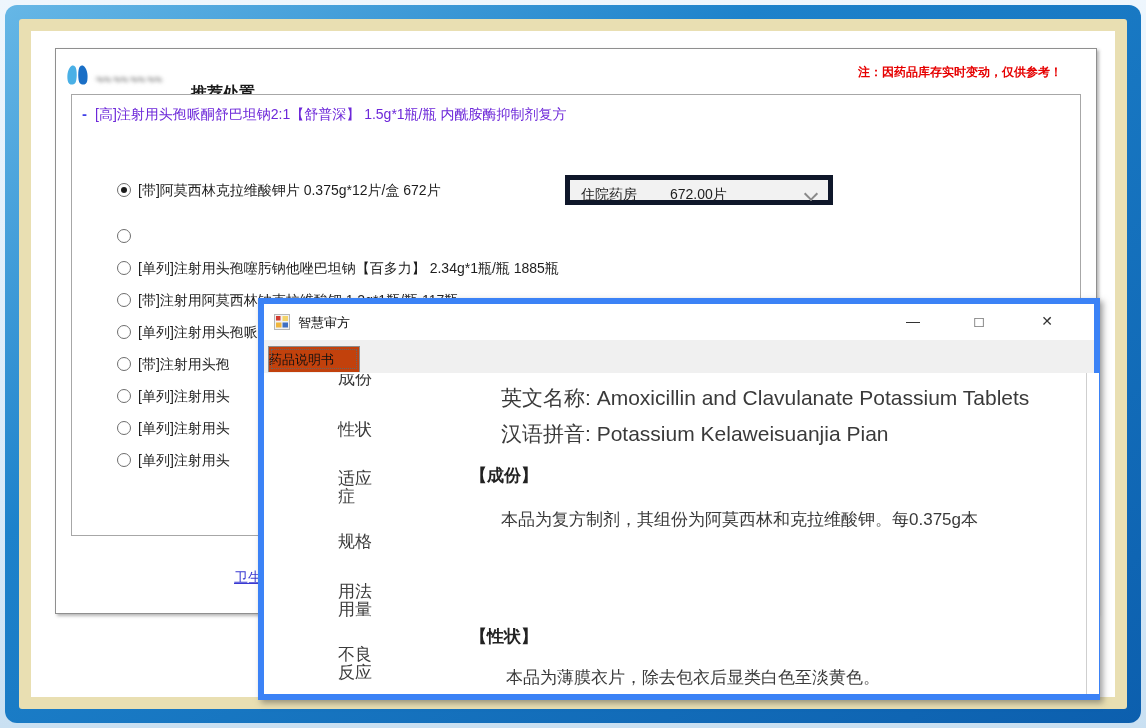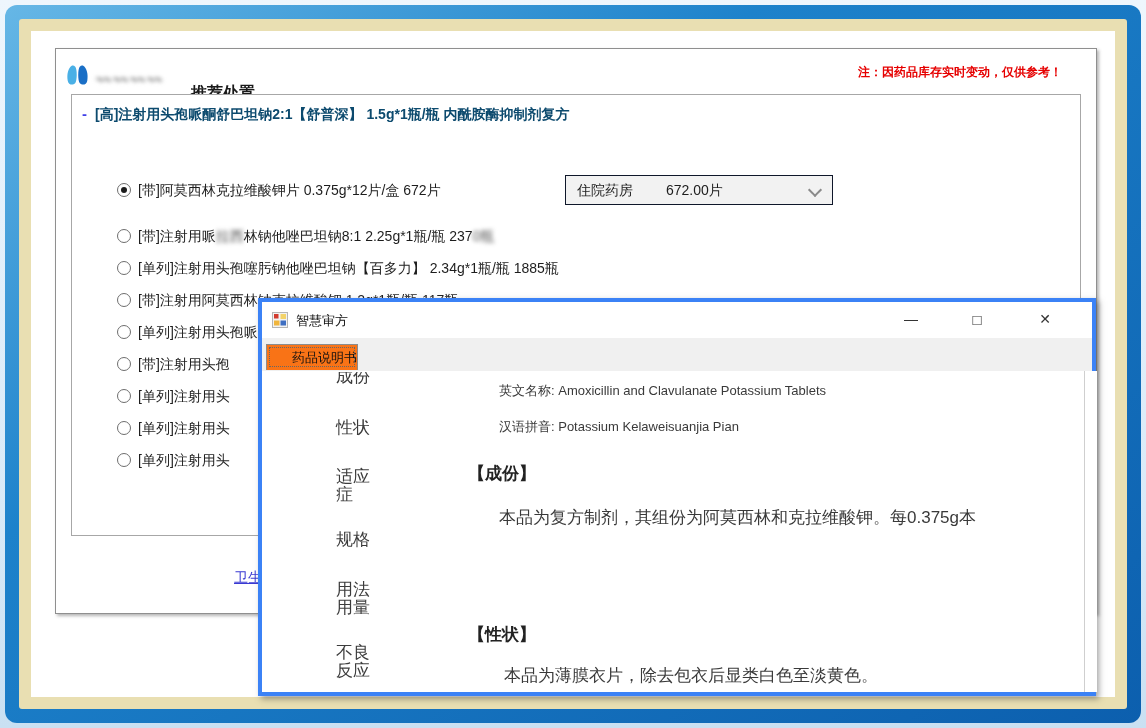--- a/index.html
+++ b/index.html
@@ -20,60 +20,60 @@
   .main-window{position:absolute;left:55px;top:48px;width:1040px;height:564px;
     background:#fff;border:1px solid #8f8f8f;box-shadow:2px 2px 3px rgba(90,90,90,.45);}
   .logo{position:absolute;left:8px;top:13px;width:27px;height:27px;}
   .smudge{position:absolute;left:40px;top:18px;color:#8a8a8a;font-size:15px;
     filter:blur(2px);letter-spacing:2px;white-space:nowrap;}
   .mw-title{position:absolute;left:135px;top:15px;font-size:16px;font-weight:bold;color:#1a1a1a;margin-top:19px;}
   .mw-notice{position:absolute;right:34px;top:15px;font-size:12px;font-weight:bold;color:#e60000;white-space:nowrap;}
   .listbox{position:absolute;left:15px;top:45px;width:1008px;height:440px;
     background:#fff;border:1px solid #a7a7a7;}
   .group-dash{position:absolute;left:10px;top:10px;color:#4040e8;font-weight:bold;font-size:15px;}
-  .group-header{position:absolute;left:23px;top:11px;font-size:14px;font-weight:bold;color:#0c4a6e;white-space:nowrap;}
+  .group-header{position:absolute;left:23px;top:11px;font-size:14px;font-weight:normal;color:#6d28d9;white-space:nowrap;}
   .opt-row{position:absolute;left:0;width:100%;height:22px;}
   .radio{position:absolute;left:45px;top:1px;width:14px;height:14px;border-radius:50%;
     border:1px solid #6e6e6e;background:#fff;box-sizing:border-box;}
   .radio .dot{position:absolute;left:3px;top:3px;width:6px;height:6px;border-radius:50%;background:#1c1c1c;display:none;}
   .radio.checked .dot{display:block;}
   .opt-text{position:absolute;left:66px;top:0;font-size:14px;color:#1d1d1d;white-space:nowrap;}
   .redact{filter:blur(2.2px);color:#555;}
   .combo{position:absolute;left:493px;top:80px;width:268px;height:30px;box-sizing:border-box;
-    background:#f2f2f2;border:1px solid #0f172a;}
+    background:#f2f2f2;border:5px solid #0f172a;}
   .combo .c-pharmacy{position:absolute;left:11px;top:6px;font-size:14px;color:#1d1d1d;}
   .combo .c-qty{position:absolute;left:100px;top:6px;font-size:14px;color:#1d1d1d;}
   .combo .chev{position:absolute;right:12px;top:9px;width:8px;height:8px;
     border-right:2px solid #8a8a8a;border-bottom:2px solid #8a8a8a;transform:rotate(45deg);}
   .footer-link{position:absolute;left:178px;top:520px;font-size:14px;color:#3a3ad2;
     text-decoration:underline;cursor:pointer;white-space:nowrap;}
 
   
   .popup{position:absolute;left:258px;top:298px;width:830px;height:390px;background:#fff;
-    border:4px solid #3b82f6;box-shadow:3px 3px 6px rgba(70,70,70,.5);z-index:10;}
+    border:6px solid #3b82f6;box-shadow:3px 3px 6px rgba(70,70,70,.5);z-index:10;}
   .p-titlebar{position:absolute;left:0;top:0;width:100%;height:36px;background:#fff;}
   .p-icon{position:absolute;left:10px;top:10px;width:16px;height:16px;}
   .p-title{position:absolute;left:34px;top:10px;font-size:13px;color:#0f0f0f;}
   .p-btn{position:absolute;top:0;width:46px;height:35px;text-align:center;line-height:35px;color:#333;cursor:pointer;}
   .p-btn.min{right:158px;font-size:14px;}
   .p-btn.max{right:92px;font-size:15px;}
   .p-btn.close{right:24px;font-size:14px;}
   .p-tabstrip{position:absolute;left:0;top:36px;width:100%;height:33px;background:#f0f0f0;}
   .p-tab{position:absolute;left:4px;top:6px;width:92px;height:26px;box-sizing:border-box;
-    background:#f97316;border:1px solid #8c8c8c;border-bottom:none;
+    background:#c2410c;border:1px solid #8c8c8c;border-bottom:none;
     outline:1px dotted #666;outline-offset:-4px;
-    font-size:13px;color:#111;text-align:right;line-height:25px;cursor:pointer;font-family:Liberation Serif, serif;}
+    font-size:13px;color:#111;text-align:left;line-height:25px;cursor:pointer;font-family:Liberation Serif, serif;}
   .p-content{position:absolute;left:5px;top:69px;width:100%;height:321px;background:#fff;overflow:hidden;}
   .p-rightline{position:absolute;left:822px;top:69px;width:1px;height:321px;background:#cfcfcf;}
 
   .pc-side{position:absolute;width:40px;font-size:17px;line-height:18px;color:#3c3c3c;cursor:pointer;}
   .pc-clip{position:absolute;left:69px;top:1px;height:12px;width:40px;overflow:hidden;}
   .pc-clip .inner{display:block;margin-top:-7px;font-size:17px;color:#3c3c3c;}
   .lf-line{position:absolute;font-size:17px;color:#3a3a3a;white-space:nowrap;}
-  .lf-latin{font-size:13px;}
+  .lf-latin{font-size:21px;}
   .lf-head{position:absolute;font-size:17px;font-weight:bold;color:#222;white-space:nowrap;}
 </style>
 </head>
 <body>
 
 <div class="stage">
   <div class="frame-blue"></div>
   <div class="frame-beige"></div>
   <div class="frame-paper"></div>
 
@@ -95,21 +95,20 @@
 
       <div class="opt-row" style="top:87px">
         <span class="radio checked">
             <span class="dot"></span>
           </span>
         <span class="opt-text">[带]阿莫西林克拉维酸钾片 0.375g*12片/盒 672片</span>
       </div>
 
       <div class="opt-row" style="top:133px">
         <span class="radio"></span>
-        <span class="opt-text"><span>[带]注射用哌</span><span class="redact">拉西</span><span>林钠他唑巴坦钠8:1 2.25g*1瓶/瓶 237</span><span class="redact">0瓶</span></span>
       </div>
 
       <div class="opt-row" style="top:165px">
         <span class="radio"></span>
         <span class="opt-text">[单列]注射用头孢噻肟钠他唑巴坦钠【百多力】 2.34g*1瓶/瓶 1885瓶</span>
       </div>
 
       <div class="opt-row" style="top:197px">
         <span class="radio"></span>
         <span class="opt-text">[带]注射用阿莫西林钠克拉维酸钾 1.2g*1瓶/瓶 117瓶</span>

